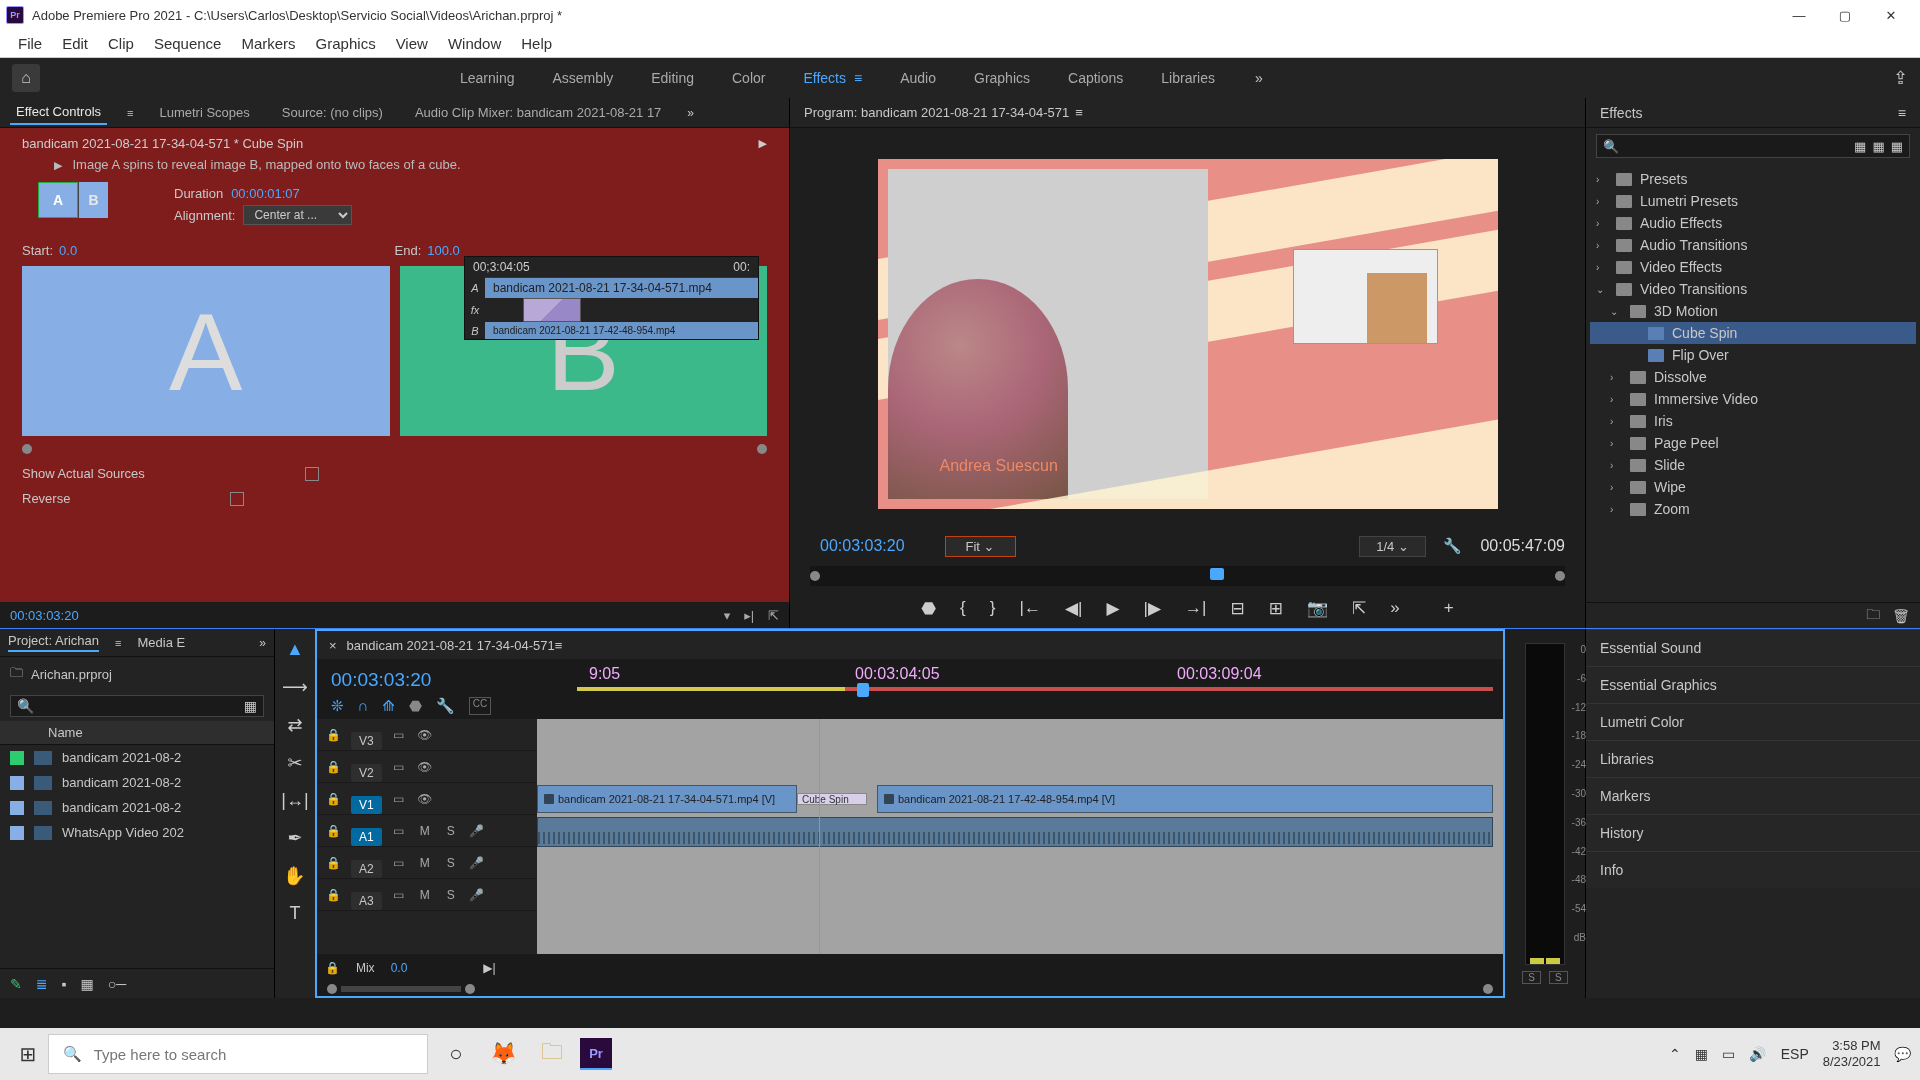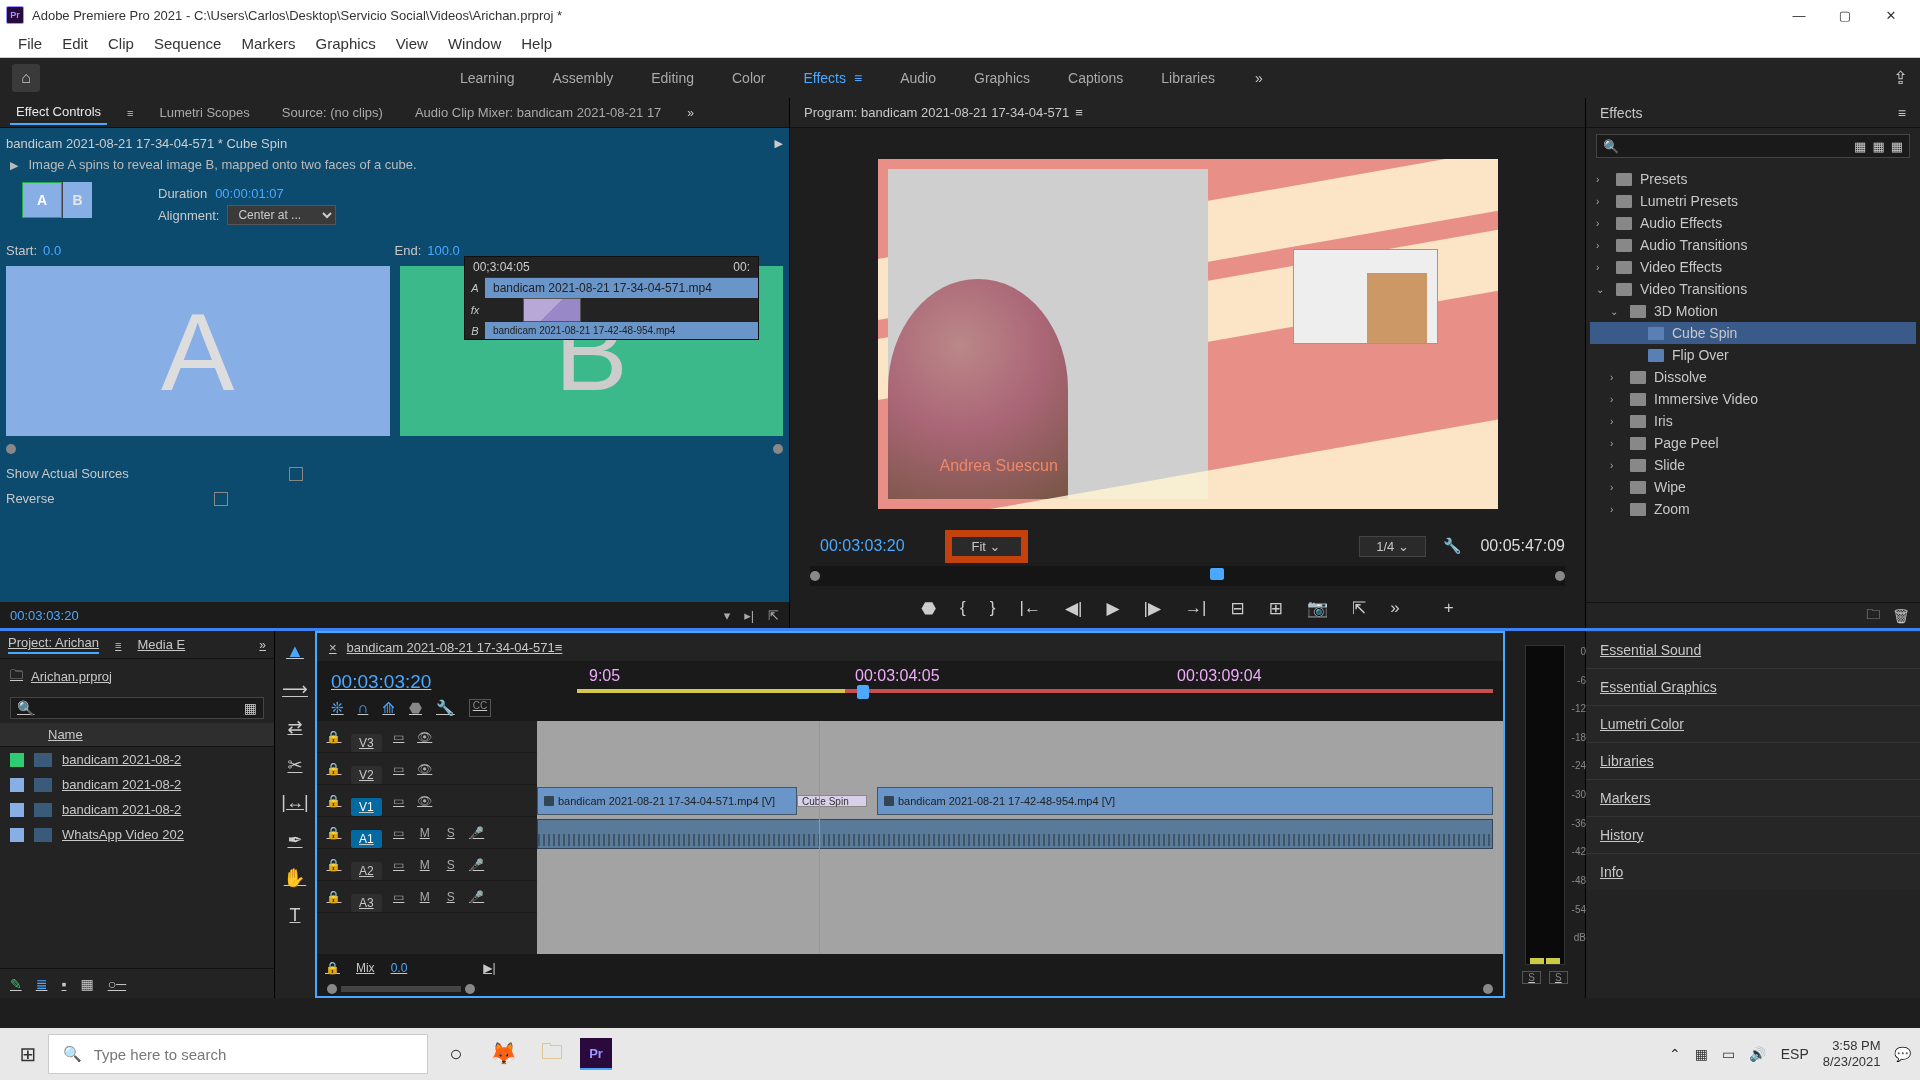--- a/index.html
+++ b/index.html
@@ -16,24 +16,24 @@
 .workspace-tabs span.active { color:#4aa8ff; }
 .workspace-bar .share-icon { margin-left:auto; font-size:18px; }
 .double-arrow { margin-left:40px; font-size:14px;}
 
 .mainrow { display:flex; height:530px; }
 .leftcol { width:790px; display:flex; flex-direction:column; border-right:1px solid #000; }
 .lefttabs { height:30px; background:#232323; display:flex; align-items:center; padding:0 10px; gap:20px; font-size:13px; border-bottom:1px solid #111; }
 .lefttabs .tab { color:#aaa; padding:4px 6px; }
 .lefttabs .tab.active { color:#e8e8e8; border-bottom:2px solid #4aa8ff; }
 
-.effect-controls { flex:1; background:#0c4a6e; padding:8px 6px; display:flex; flex-direction:column; overflow:hidden;}
+.effect-controls { flex:1; background:#7f1d1d; padding:8px 22px; display:flex; flex-direction:column; overflow:hidden;}
 .ec-header { font-size:13px; color:#ccc; display:flex;align-items:center;}
 .ec-header .play-ico{margin-left:auto;font-size:11px;}
-.ec-desc { font-size:13px; color:#bbb; margin:6px 0 10px 4px; }
+.ec-desc { font-size:13px; color:#bbb; margin:6px 0 10px 32px; }
 .ec-desc .play-tri{margin-right:10px;font-size:11px;}
 .ab-box { display:flex; margin-left:16px; }
 .ab-box .a-face{width:40px;height:36px;background:#88aee6;color:#fff;display:flex;align-items:center;justify-content:center;font-weight:bold;border:1px solid #2a4;}
 .ab-box .b-face{width:30px;height:36px;background:#88aee6;color:#e8e8e8;display:flex;align-items:center;justify-content:center;font-weight:bold;border-left:1px solid #444;}
 .ec-props{ margin-left:66px; font-size:13px;}
 .ec-props .row{display:flex;align-items:center;gap:8px;margin:4px 0;}
 .ec-props .val{color:#4aa8ff;}
 .ec-props select{background:#3a3a3a;color:#ccc;border:1px solid #555;font-size:12px;padding:1px 18px 1px 6px;}
 .startend{display:flex;margin-top:14px;font-size:13px;}
 .startend div{flex:1;}
@@ -66,21 +66,21 @@
 .mon-s1{top:0px;left:-50px;}
 .mon-s2{top:80px;left:-50px;}
 .mon-s3{bottom:-10px;left:-50px;height:90px;}
 .face1{position:absolute;left:10px;top:10px;width:320px;height:330px;background:#cfcfcf;}
 .face1-person{position:absolute;left:0;bottom:0;width:180px;height:220px;background:radial-gradient(circle at 40% 30%,#b88 0%,#a67 45%,#754 100%);border-radius:50% 50% 0 0;}
 .face2{position:absolute;right:60px;top:90px;width:145px;height:95px;background:#eee;border:1px solid #999;}
 .face2-person{position:absolute;right:10px;bottom:0;width:60px;height:70px;background:#c96;}
 .nametag{position:absolute;left:50px;bottom:30px;padding:4px 12px;color:#e86;font-size:16px;font-weight:500;}
 .prog-info{height:36px;display:flex;align-items:center;padding:0 20px;font-size:16px;}
 .prog-info .tc1{color:#4aa8ff;margin-left:10px;}
-.prog-info .fit{margin-left:40px;background:#2a2a2a;padding:2px 20px;border:7px solid #c2410c;font-size:13px;}
+.prog-info .fit{margin-left:40px;background:#2a2a2a;padding:2px 20px;border:1px solid #c2410c;font-size:13px;}
 .prog-info .quarter{margin-left:auto;font-size:13px;background:#2a2a2a;padding:2px 16px;border:1px solid #444;}
 .prog-info .wrench{margin:0 18px;font-size:15px;}
 .prog-info .tc2{font-size:16px;color:#ddd;}
 .prog-scrub{height:20px;margin:2px 20px;display:flex;align-items:center;background:#151515;position:relative;}
 .prog-scrub .sdot{position:absolute;top:2px;width:14px;height:12px;background:#4aa8ff;border-radius:2px;}
 .prog-scrub .dotL{width:10px;height:10px;border-radius:50%;background:#888;}
 .prog-scrub .dotR{width:10px;height:10px;border-radius:50%;background:#888;margin-left:auto;}
 .transport{height:40px;display:flex;align-items:center;justify-content:center;gap:24px;font-size:17px;color:#ccc;}
 .transport span{display:inline-block;}
 .transport .plusbtn{margin-left:20px;}
@@ -94,21 +94,21 @@
 .ep-item{display:flex;align-items:center;padding:3px 6px;gap:8px;}
 .ep-item.sel{background:#3a5a8a;}
 .ep-item .arrow{width:12px;font-size:10px;color:#aaa;}
 .ep-item .folder{width:16px;height:13px;background:#888;border-radius:1px;}
 .ep-item .fx{width:16px;height:13px;background:#5a7fb5;border-radius:1px;}
 .ep-item.ind1{padding-left:20px;}
 .ep-item.ind2{padding-left:38px;}
 .side-panels{font-size:14px;}
 .side-panel-item{padding:10px 14px;border-top:1px solid #333;background:#262626;}
 
-.bottomrow{display:flex;height:370px;border-top:3px solid #3b82f6;text-decoration:underline;}
+.bottomrow{display:flex;height:370px;border-top:1px solid #3b82f6;}
 .projectcol{width:275px;background:#232323;display:flex;flex-direction:column;border-right:1px solid #000;}
 .proj-tabs{height:28px;display:flex;align-items:center;padding:0 8px;font-size:13px;gap:16px;border-bottom:1px solid #111;}
 .proj-tabs .tab.active{border-bottom:2px solid #4aa8ff;padding-bottom:2px;}
 .proj-path{padding:6px 10px;font-size:13px;display:flex;align-items:center;gap:8px;}
 .proj-search{margin:4px 10px;height:22px;background:#1a1a1a;border:1px solid #444;display:flex;align-items:center;padding:0 6px;}
 .proj-list{flex:1;}
 .proj-hdr{background:#2e2e2e;padding:4px 14px 4px 48px;font-size:13px;border-bottom:1px solid #111;}
 .proj-row{display:flex;align-items:center;padding:5px 10px;gap:10px;font-size:13px;}
 .proj-row .chip{width:14px;height:14px;}
 .proj-row .tic{width:18px;height:14px;background:#3a5a7a;}

